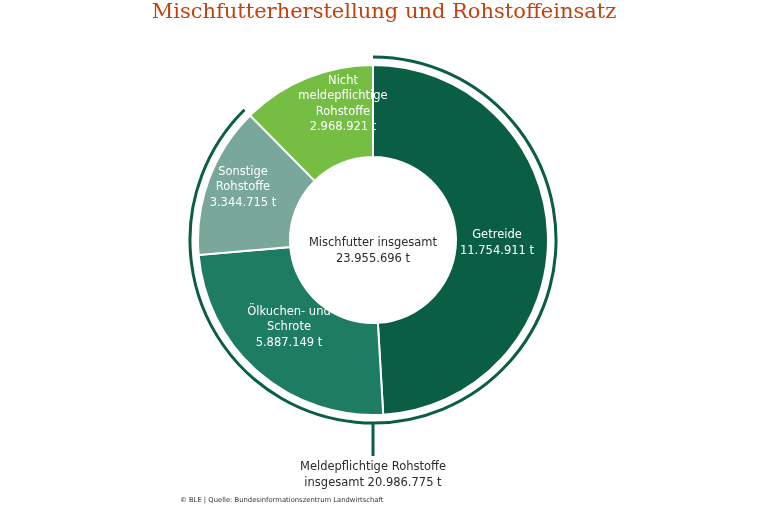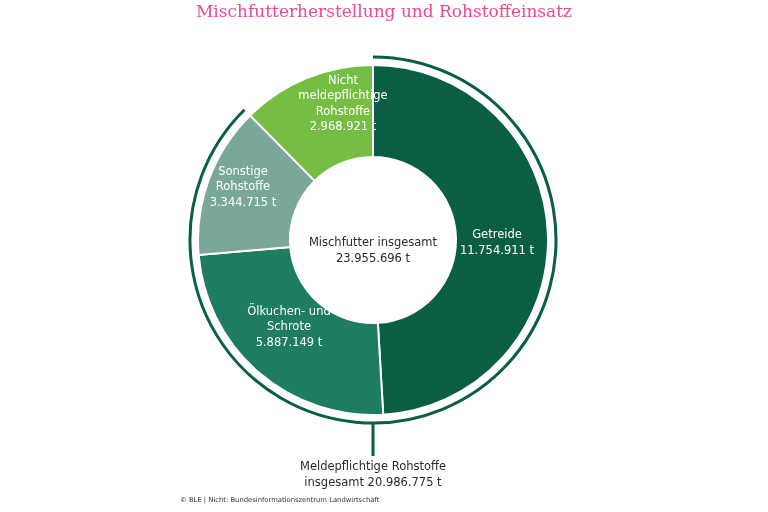--- a/index.html
+++ b/index.html
@@ -1,19 +1,19 @@
 <!DOCTYPE html>
 <html><head>
 <meta charset="utf-8">
 <style>
   html, body { margin: 0; padding: 0; background: #ffffff; }
   body { width: 768px; height: 512px; position: relative; overflow: hidden; font-family: "DejaVu Sans", sans-serif; }
   .title {
     position: absolute; left: 0; width: 768px; top: 0;
-    text-align: center; font-family: "DejaVu Serif", serif; font-size: 17px; line-height: 22px; color: #ec4899;
+    text-align: center; font-family: "DejaVu Serif", serif; font-size: 21px; line-height: 22px; color: #c2410c;
   }
   .title div { white-space: nowrap; }
   svg.chart { position: absolute; left: 0; top: 0; }
   .lbl { font-family: "DejaVu Sans", sans-serif; font-size: 11.5px; }
   .footer {
     position: absolute; left: 180px; top: 496px; width: 420px;
     font-size: 6.8px; color: #333; white-space: nowrap;
   }
 </style>
 </head>
@@ -49,13 +49,13 @@
   <g>
     <text class="lbl" x="373" y="246" text-anchor="middle" fill="#2b2b2b">Mischfutter insgesamt</text>
     <text class="lbl" x="373" y="262" text-anchor="middle" fill="#2b2b2b">23.955.696 t</text>
   </g>
   <g>
     <text class="lbl" x="373" y="470" text-anchor="middle" fill="#2b2b2b" font-size="12">Meldepflichtige Rohstoffe</text>
     <text class="lbl" x="373" y="486" text-anchor="middle" fill="#2b2b2b" font-size="12">insgesamt 20.986.775 t</text>
   </g>
 </svg>
 
-<div class="footer">© BLE | Nicht: Bundesinformationszentrum Landwirtschaft</div>
+<div class="footer">© BLE | Quelle: Bundesinformationszentrum Landwirtschaft</div>
 
 </body></html>

